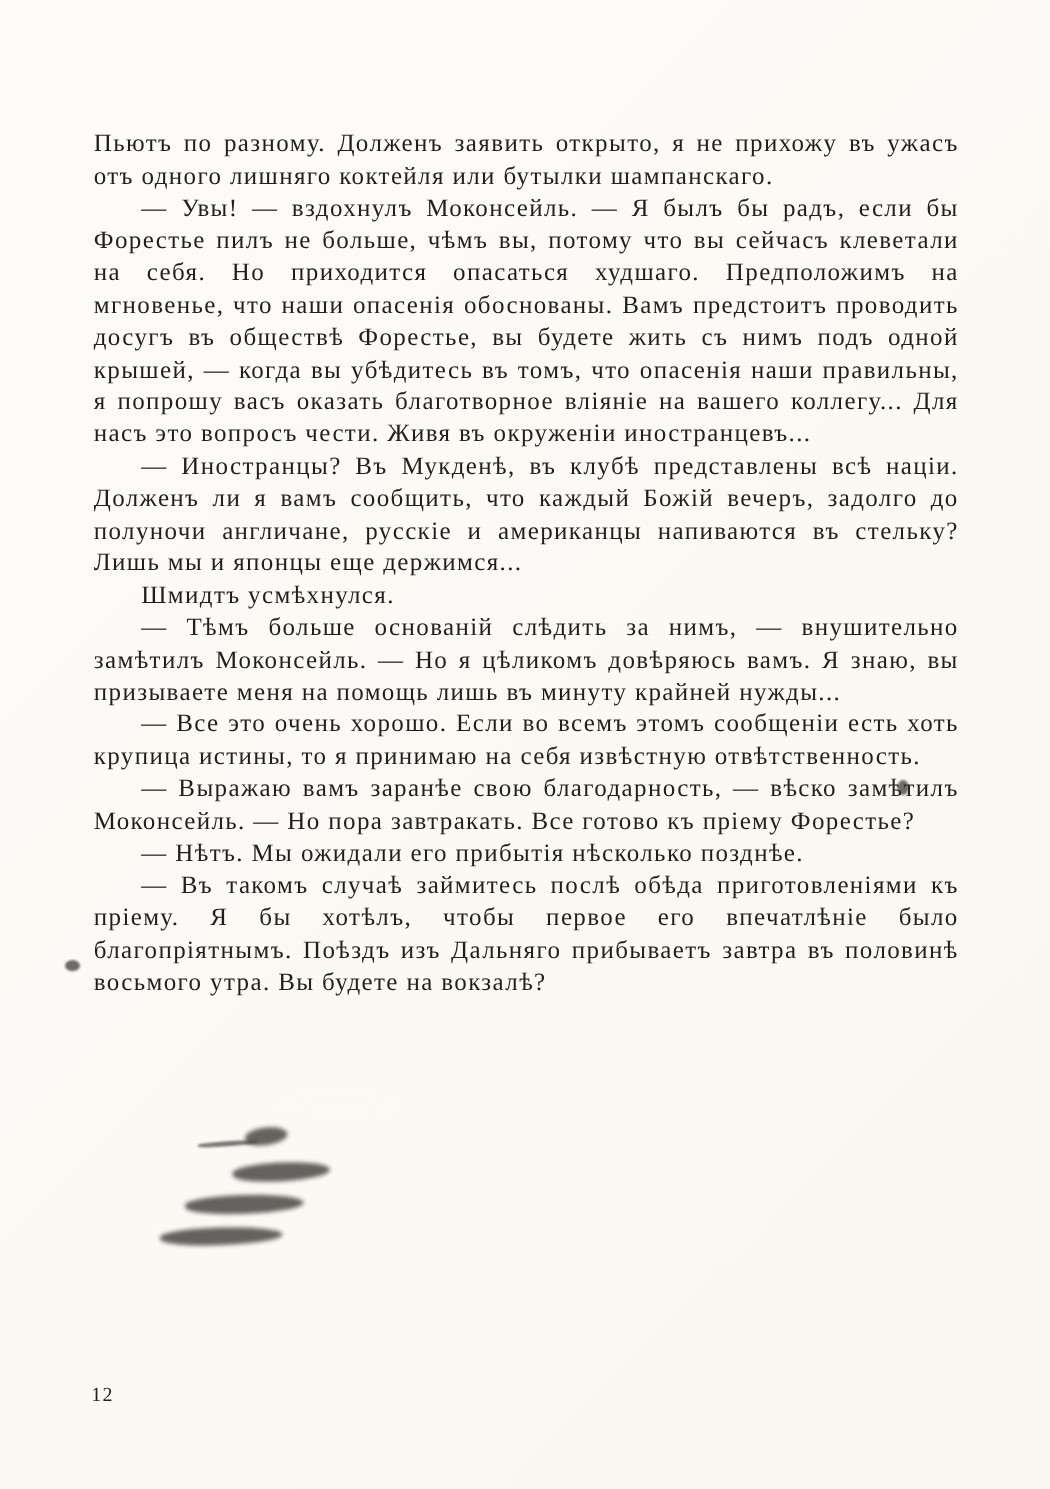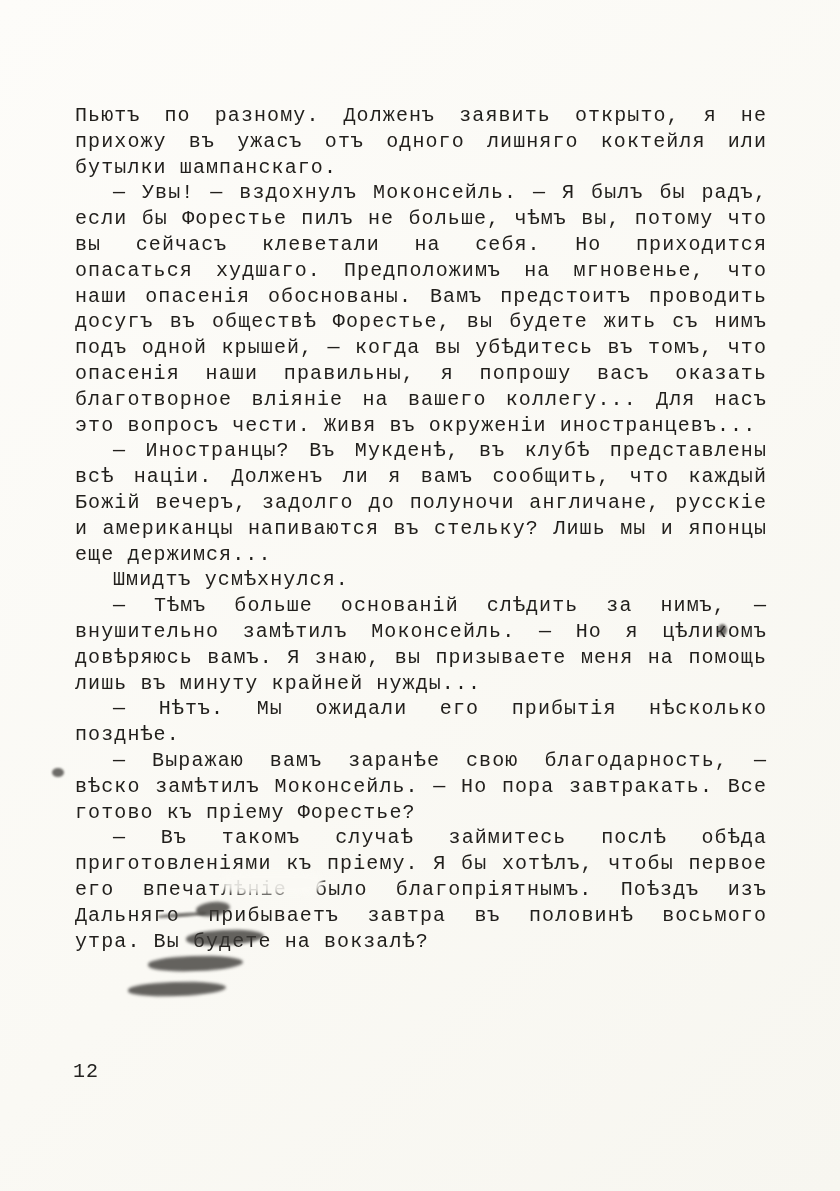--- a/index.html
+++ b/index.html
@@ -13,21 +13,21 @@
     overflow: hidden;
     position: relative;
   }
   .scan-page {
     position: absolute;
     left: 0; top: 0;
     width: 840px;
     height: 1191px;
     background: linear-gradient(135deg, #fdfcf9 0%, #faf9f4 55%, #f7f6f0 100%);
     color: #1e1d1b;
-    font-family: Liberation Mono, monospace;
+    font-family: Liberation Serif, serif;
   }
   .text-block {
     position: absolute;
     left: 75px;
     top: 103px;
     width: 692px;
     font-size: 20px;
     line-height: 25.8px;
     letter-spacing: 1.1px;
     text-align: justify;
@@ -36,22 +36,22 @@
   .text-block p {
     margin: 0;
     padding: 0;
   }
   .text-block p.indent {
     text-indent: 38px;
   }
   .page-number {
     position: absolute;
     left: 73px;
-    top: 1060px;
-    font-size: 20px;
+    top: 1108px;
+    font-size: 16px;
     letter-spacing: 1px;
     color: #232220;
   }
   
   .smudge {
     position: absolute;
     border-radius: 46% 54% 50% 48%;
     pointer-events: none;
   }
   .smudge.dark {
@@ -82,22 +82,23 @@
 <body>
 
 <div class="scan-page">
 
   <div class="text-block">
     <p class="para">Пьютъ по разному.  Долженъ заявить открыто, я не прихожу въ ужасъ отъ одного лишняго коктейля или бутылки шампанскаго.</p>
     <p class="para indent">— Увы! — вздохнулъ Моконсейль. — Я былъ бы радъ, если бы Форестье пилъ не больше, чѣмъ вы, потому что вы сейчасъ клеветали на себя.  Но приходится опасаться худшаго.  Предположимъ на мгновенье, что наши опасенія обоснованы.  Вамъ предстоитъ проводить досугъ въ обществѣ Форестье, вы будете жить съ нимъ подъ одной крышей, — когда вы убѣдитесь въ томъ, что опасенія наши правильны, я попрошу васъ оказать благотворное вліяніе на вашего коллегу...  Для насъ это вопросъ чести.  Живя въ окруженіи иностранцевъ...</p>
     <p class="para indent">— Иностранцы?  Въ Мукденѣ, въ клубѣ представлены всѣ націи.  Долженъ ли я вамъ сообщить, что каждый Божій вечеръ, задолго до полуночи англичане, русскіе и американцы напиваются въ стельку?  Лишь мы и японцы еще держимся...</p>
     <p class="para indent">Шмидтъ усмѣхнулся.</p>
     <p class="para indent">— Тѣмъ больше основаній слѣдить за нимъ, — внушительно замѣтилъ Моконсейль. — Но я цѣликомъ довѣряюсь вамъ.  Я знаю, вы призываете меня на помощь  лишь въ минуту крайней нужды...</p>
+    <p class="para indent">— Все это очень хорошо.  Если во всемъ этомъ сообщеніи есть хоть крупица истины, то я принимаю на себя извѣстную отвѣтственность.</p>
+    <p class="para indent">— Выражаю вамъ заранѣе свою  благодарность,  — вѣско замѣтилъ Моконсейль. — Но пора завтракать.  Все готово къ пріему Форестье?</p>
     <p class="para indent">— Нѣтъ.  Мы ожидали его прибытія нѣсколько позднѣе.</p>
-    <p class="para indent">— Выражаю вамъ заранѣе свою  благодарность,  — вѣско замѣтилъ Моконсейль. — Но пора завтракать.  Все готово къ пріему Форестье?</p>
     <p class="para indent">— Въ такомъ случаѣ займитесь послѣ обѣда приготовленіями къ пріему.  Я бы хотѣлъ, чтобы  первое его впечатлѣніе было благопріятнымъ.  Поѣздъ изъ Дальняго прибываетъ завтра въ половинѣ восьмого утра.  Вы будете на вокзалѣ?</p>
   </div>
 
   <div class="page-number">12</div>
 
   <div class="smudge fade" style="left:222px; top:872px; width:100px; height:22px;"></div>
   <div class="smudge dark" style="left:196px; top:902px; width:34px;  height:14px; transform:rotate(-8deg);"></div>
   <div class="smudge streak" style="left:158px; top:913px; width:48px;  height:4px;  transform:rotate(-4deg);"></div>
   <div class="smudge dark" style="left:186px; top:930px; width:78px;  height:15px; transform:rotate(-3deg);"></div>
   <div class="smudge dark" style="left:148px; top:956px; width:95px;  height:15px; transform:rotate(-2deg);"></div>

